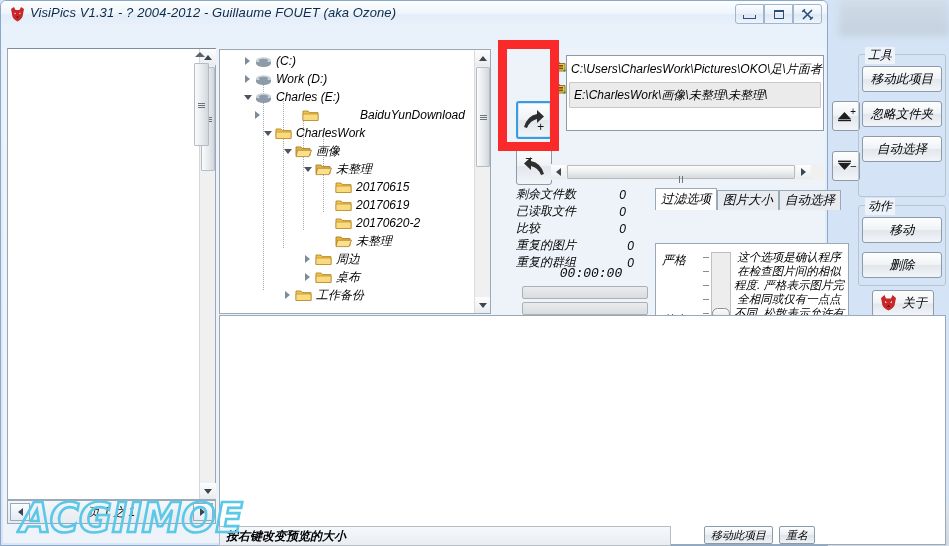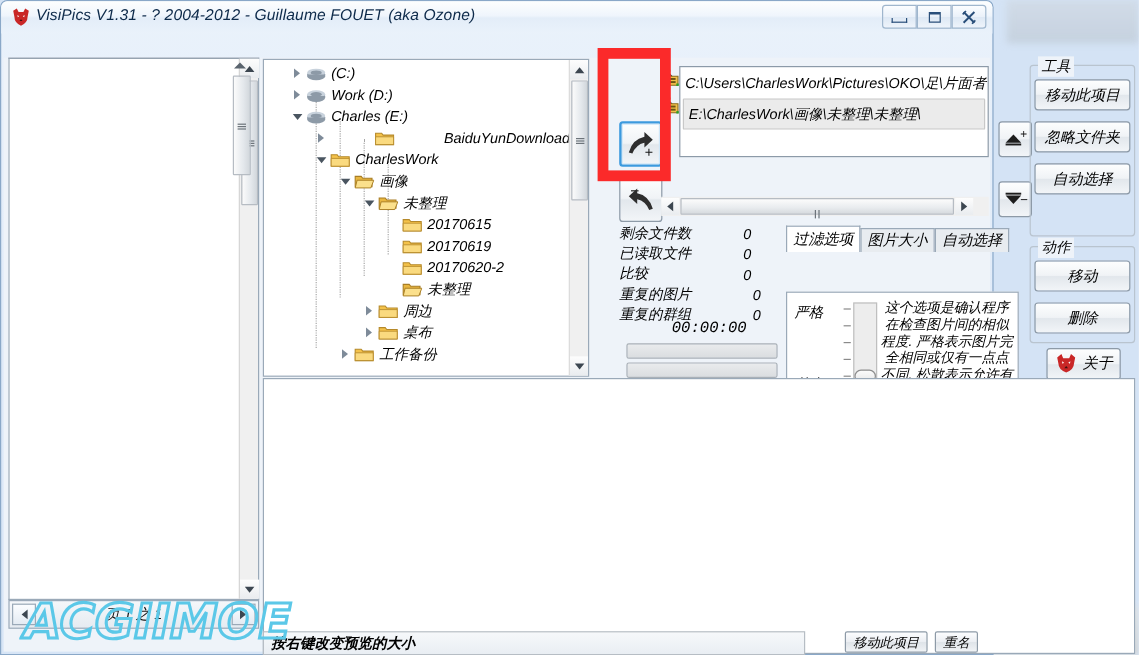--- a/index.html
+++ b/index.html
@@ -420,21 +420,21 @@
               <svg width="17" height="14" viewBox="0 0 17 14">
                   <ellipse cx="8.5" cy="8" rx="7.5" ry="3.4" fill="#9aa7b4"></ellipse>
                   <ellipse cx="8.5" cy="6.6" rx="7.5" ry="3.4" fill="#c8d2dc"></ellipse>
                   <ellipse cx="8.5" cy="6.6" rx="4.6" ry="1.9" fill="#8d9aa7"></ellipse>
                   <path d="M1 8 L1 9.5 A7.5 3.4 0 0 0 16 9.5 L16 8" fill="#8d9aa7"></path>
                 </svg>
             </span>
             <span>Charles (E:)</span>
           </div>
 
-          <div class="tree-row" style="padding-left:42px;gap:37px;">
+          <div class="tree-row" style="padding-left:32px;gap:37px;">
             <span class="exp">
                 <i class="t-closed"></i>
               </span>
             <span class="ico">
               <svg width="17" height="14" viewBox="0 0 17 14">
                   <path d="M1 3 L6 3 L7.3 4.6 L16 4.6 L16 12.5 L1 12.5 Z" fill="#f4c24a" stroke="#b5892a" stroke-width=".9"></path>
                   <path d="M1 6 L16 6 L16 12.5 L1 12.5 Z" fill="#fada7f" stroke="#b5892a" stroke-width=".7"></path>
                 </svg>
             </span>
             <span>BaiduYunDownload</span>

